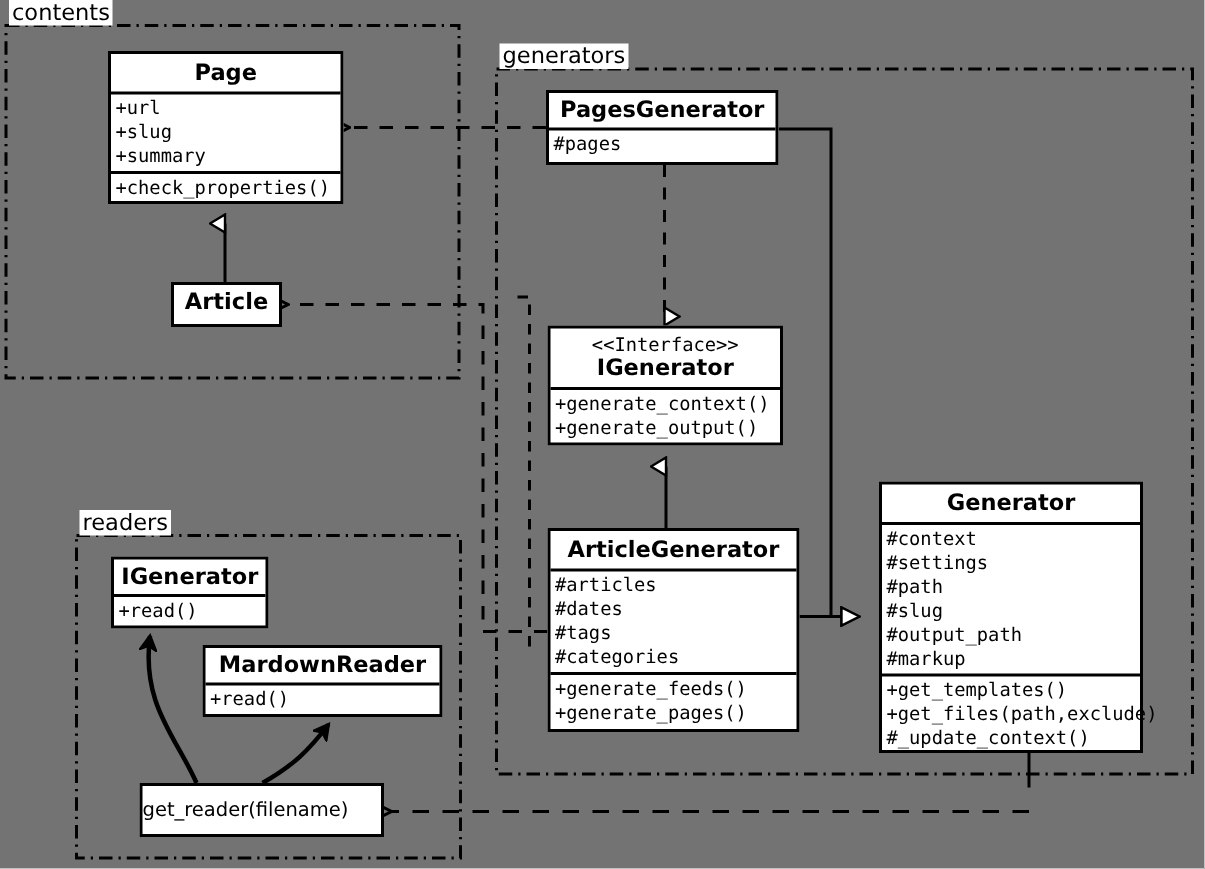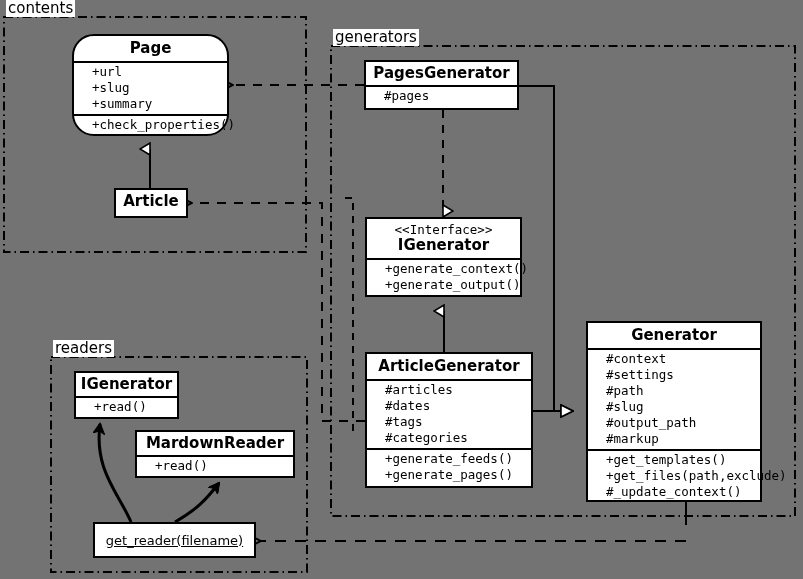--- a/index.html
+++ b/index.html
@@ -66,34 +66,33 @@
   }
   .uml-compartment {
     border-top: 2px solid #000;
     padding: 1px 0 2px 0;
   }
   .uml-row {
     font-family: "DejaVu Sans Mono", monospace;
     font-size: 12.5px;
     color: #000;
     line-height: 16px;
-    padding-left: 18px;
+    padding-left: 3px;
     white-space: nowrap;
   }
   
   .plainbox {
     position: absolute;
     box-sizing: border-box;
     border: 2px solid #000;
     background: #fff;
     z-index: 5;
     display: flex;
     align-items: center;
-    justify-content: center;
-    text-decoration: underline;
+    justify-content: flex-start;
   }
   .plainbox .plain-label {
     font-family: "DejaVu Sans", sans-serif;
     font-size: 13px;
     color: #000;
     white-space: nowrap;
   }
 </style>
 </head>
 <body>
@@ -181,21 +180,21 @@
     </g>
     <g stroke="#000" stroke-width="3" fill="none">
       <path d="M175,522 C196,510 206,500 219,483" marker-end="url(#solid-arrow)"></path>
     </g>
   </svg>
 
   <div class="package-label" style="left:6px; top:0px;">contents</div>
   <div class="package-label" style="left:333px; top:29px;">generators</div>
   <div class="package-label" style="left:53px; top:340px;">readers</div>
 
-  <div class="umlbox" style="left:72px; top:34px; width:157px; height:102px;border-radius:22px;">
+  <div class="umlbox" style="left:72px; top:34px; width:157px; height:102px;">
     <div class="uml-title">Page</div>
     <div class="uml-compartment">
       <div class="uml-row">+url</div>
       <div class="uml-row">+slug</div>
       <div class="uml-row">+summary</div>
     </div>
     <div class="uml-compartment">
       <div class="uml-row">+check_properties()</div>
     </div>
   </div>

